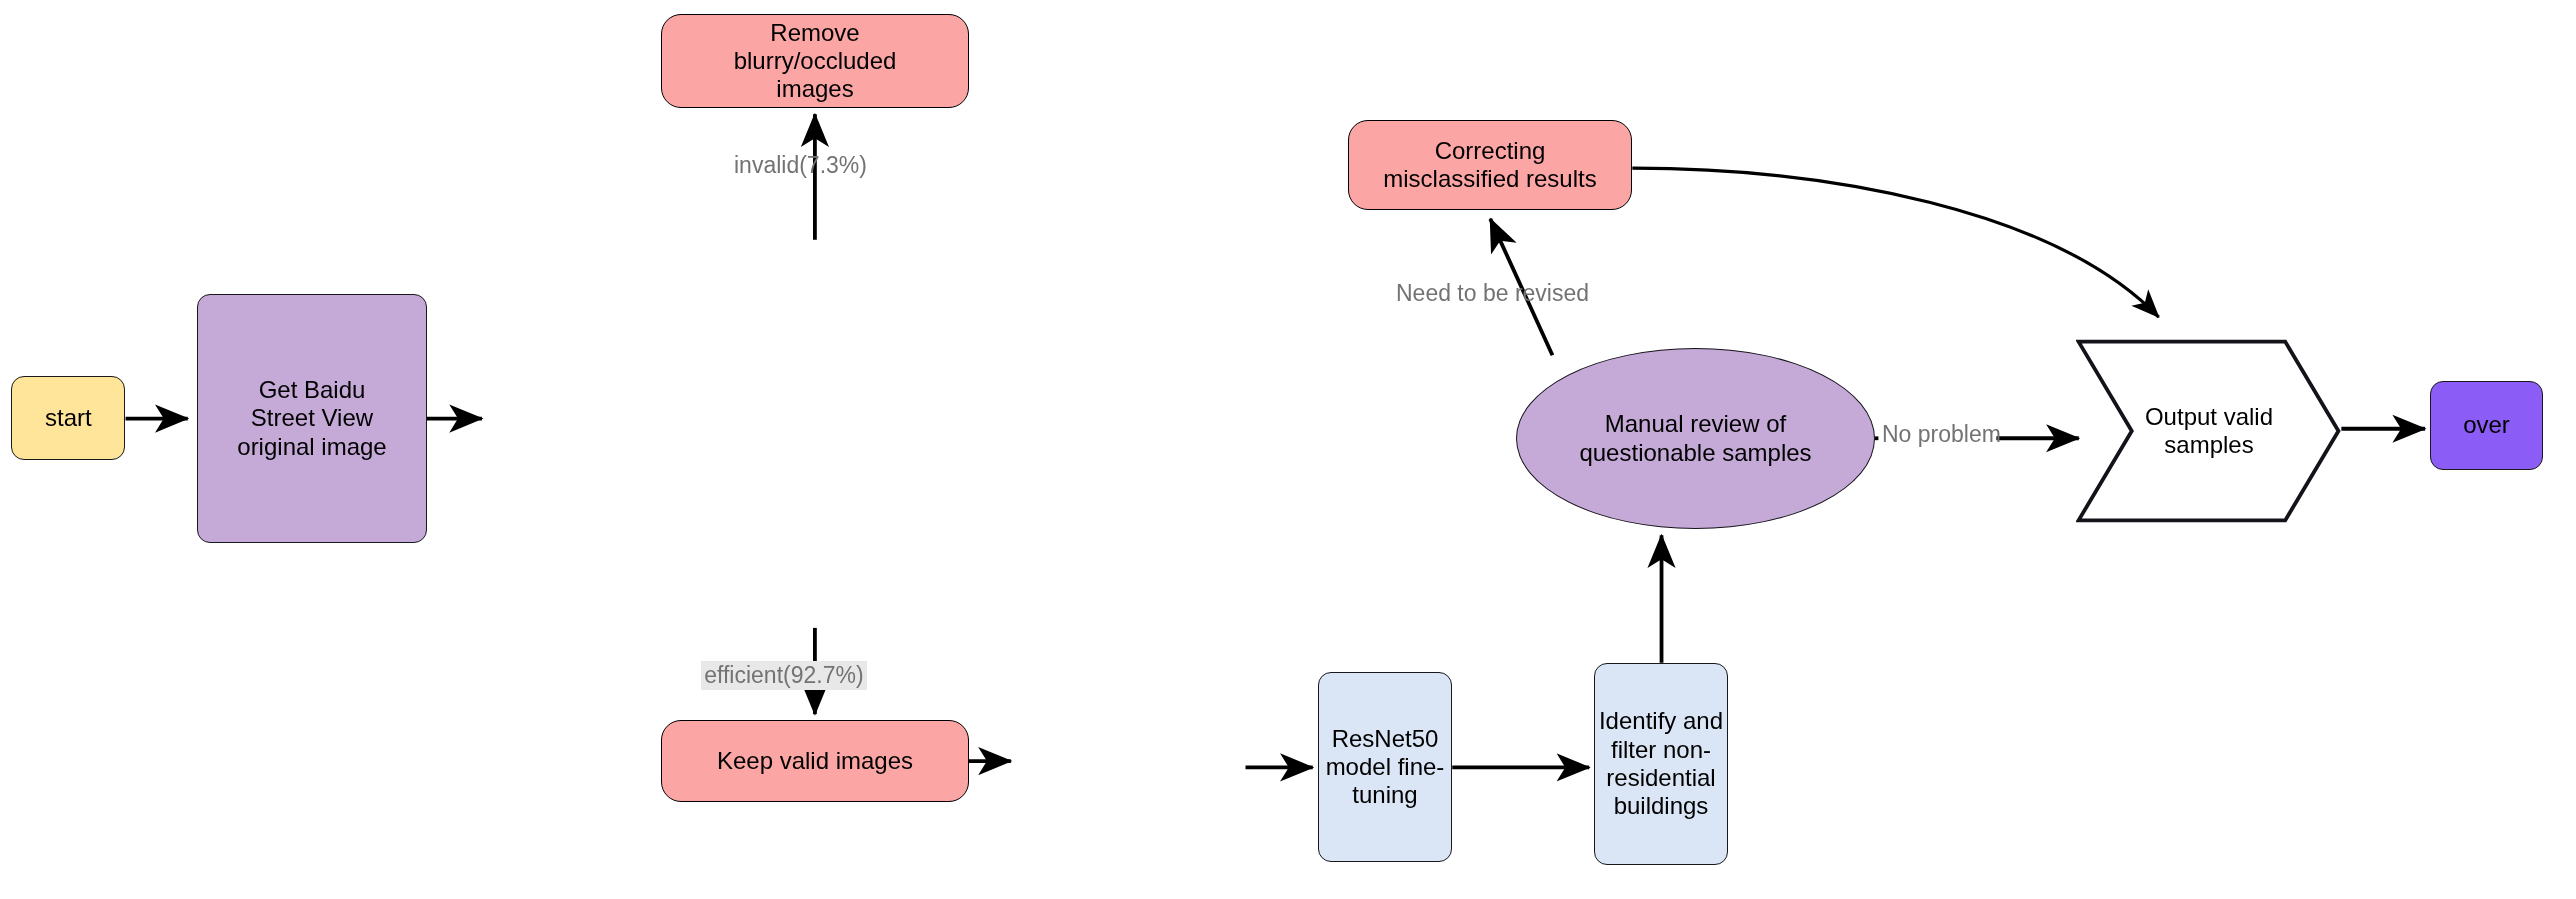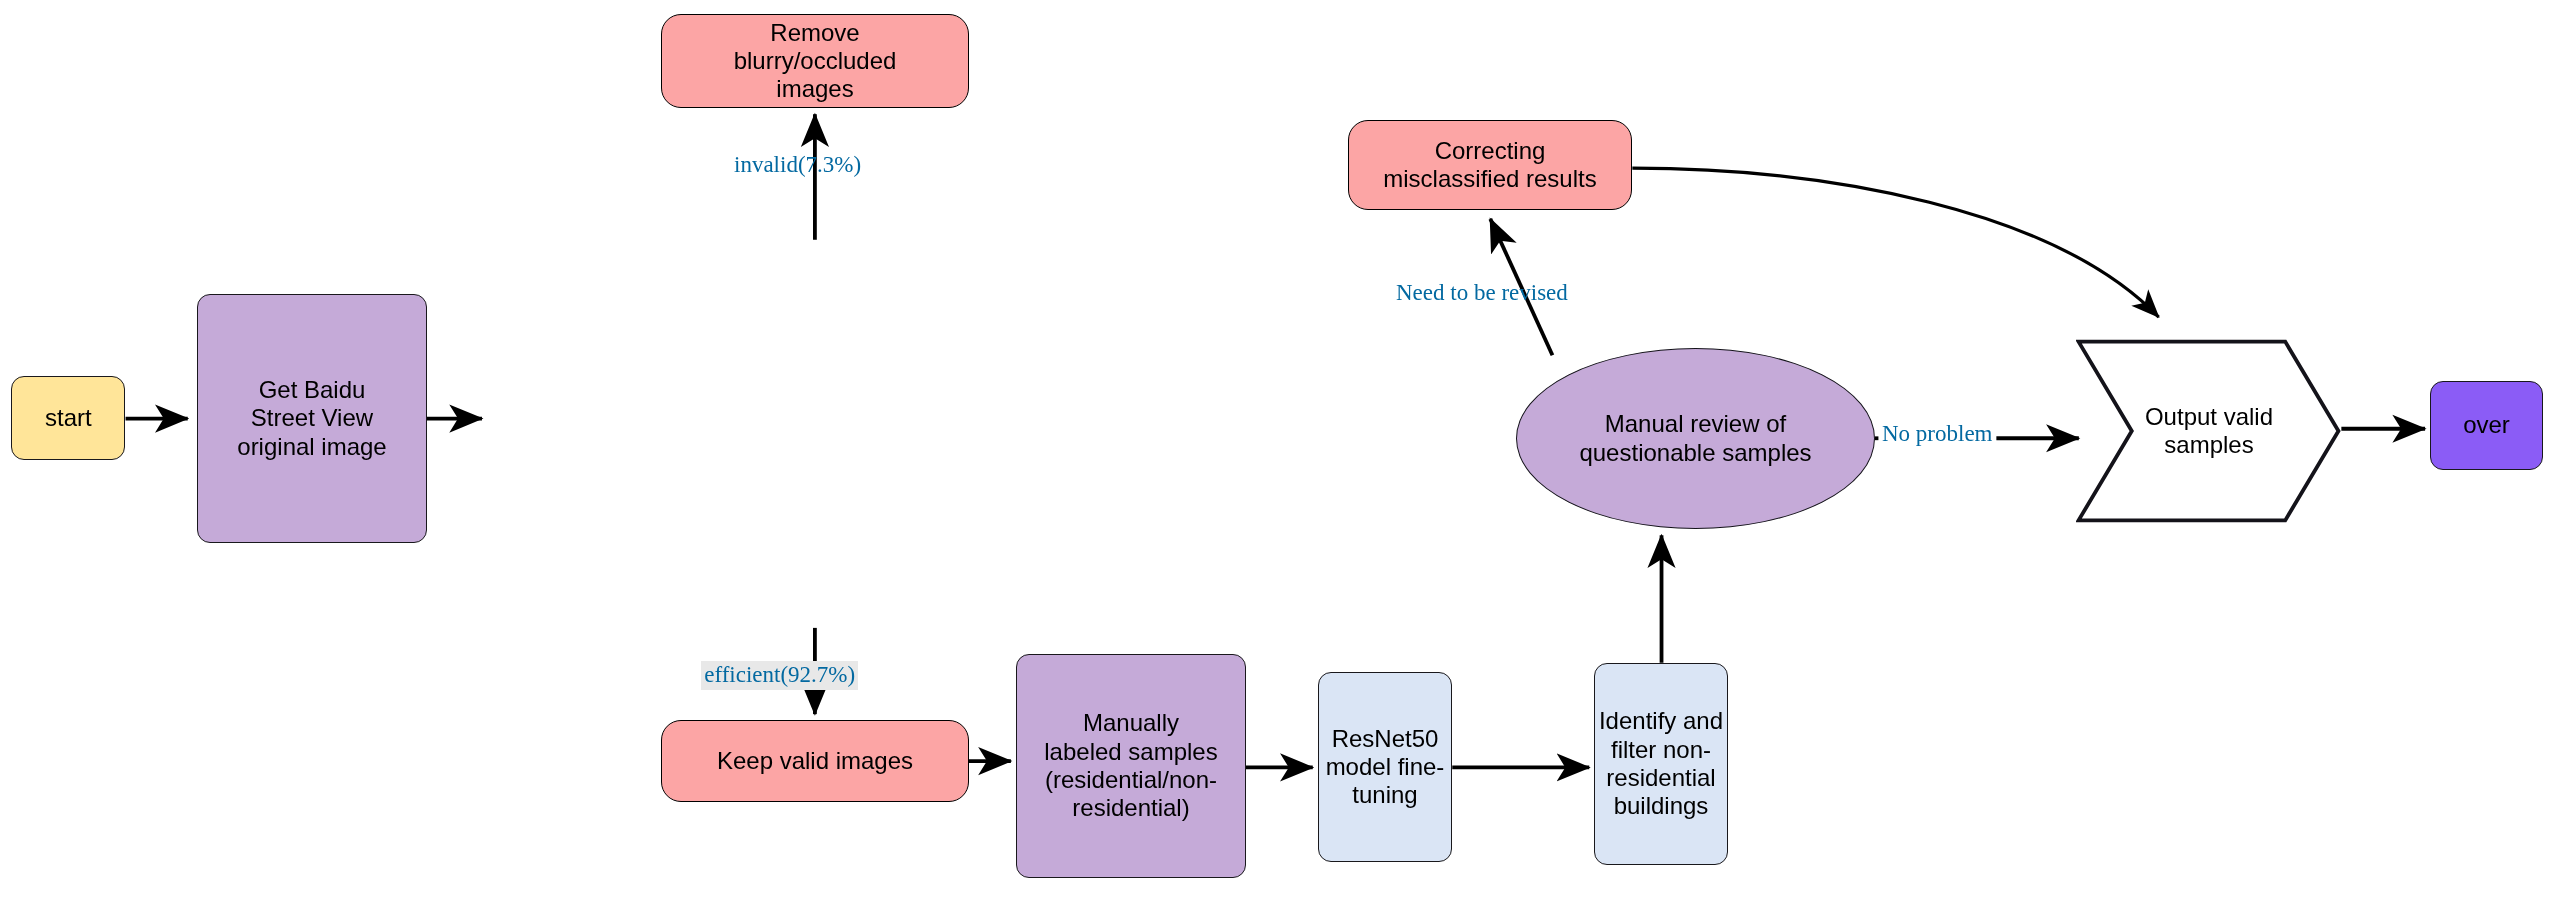--- a/index.html
+++ b/index.html
@@ -65,24 +65,24 @@
     display: flex;
     align-items: center;
     justify-content: center;
     text-align: center;
     color: #000;
     line-height: 1.18;
     white-space: pre-line;
   }
   .edge-label {
     position: absolute;
-    color: #0369a1;
+    color: #737373;
     line-height: 1.15;
     white-space: nowrap;
-    font-family: Liberation Serif, serif;
+    font-family: Liberation Sans, sans-serif;
   }
   .edge-label.boxed {
     background: #e8e8e8;
     padding: 1.3px 3.2px;
   }
 </style>
 </head>
 <body>
 
 <div id="canvas">
@@ -158,26 +158,20 @@
   <div class="node rounded" style="left:661px;top:14px;width:308px;height:94px;font-size:24px;">
     <span class="label">Remove
 blurry/occluded
 images</span>
   </div>
 
   <div class="node rounded" style="left:661px;top:720px;width:308px;height:82px;font-size:24px;">
     <span class="label">Keep valid images</span>
   </div>
 
-  <div class="node rect" style="left:1016px;top:654px;width:230px;height:224px;background:#c5aad8;font-size:24px;">
-    <span class="label">Manually
-labeled samples
-(residential/non-
-residential)</span>
-  </div>
 
   <div class="node rect" style="left:1318px;top:672px;width:134px;height:190px;background:#dae5f5;font-size:24px;">
     <span class="label">ResNet50
 model fine-
 tuning</span>
   </div>
 
   <div class="node rect" style="left:1594px;top:663px;width:134px;height:202px;background:#dae5f5;font-size:24px;">
     <span class="label">Identify and
 filter non-

